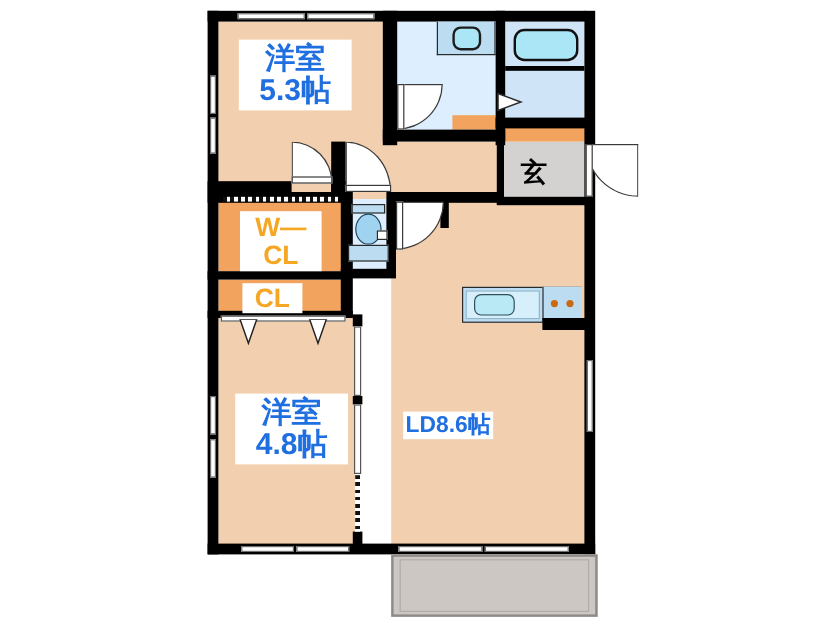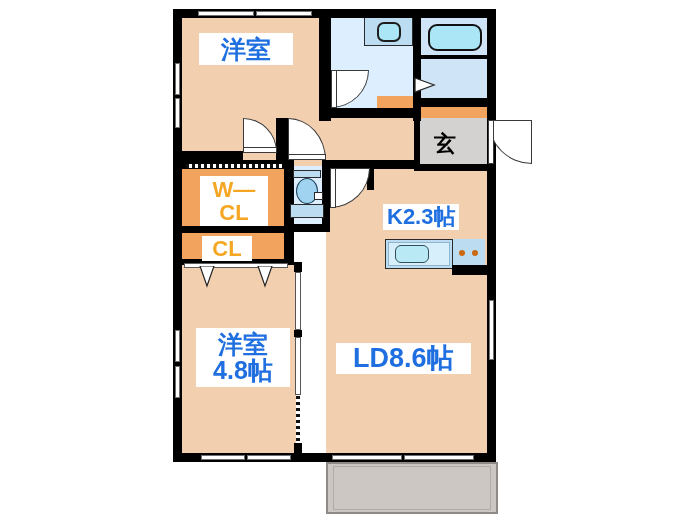--- a/index.html
+++ b/index.html
@@ -179,30 +179,30 @@
 
   <div class="abs whiteline" style="left:295px;top:272px;width:6px;height:58px;border:1px solid #555;"></div>
   <div class="abs whiteline" style="left:295px;top:337px;width:6px;height:58px;border:1px solid #555;"></div>
   <div class="dotted" style="left:296px;top:396px;width:4px;height:47px;"></div>
 
   <div class="abs balcony" style="left:326px;top:462px;width:172px;height:52px;border:2px solid #8d8a87;"></div>
   <div class="abs" style="left:333px;top:466px;width:158px;height:44px;border:1.5px solid #b0aca8;"></div>
 
   <div class="lbl two" style="left:199px;top:33px;width:90px;font-size:25px;padding:3px 2px;">
     <div>洋室</div>
+    <div>5.3帖</div>
   </div>
 
   <div class="lbl two" style="left:196px;top:328px;width:90px;font-size:25px;padding:3px 2px;">
     <div>洋室</div>
     <div>4.8帖</div>
   </div>
 
-  <div class="lbl" style="left:383px;top:204px;font-size:22px;padding:2px 4px;">K2.3帖</div>
-
-  <div class="lbl" style="left:336px;top:343px;font-size:27px;padding:2px 17px;">LD8.6帖</div>
+
+  <div class="lbl" style="left:336px;top:343px;font-size:19px;padding:2px 2px;">LD8.6帖</div>
 
   <div class="lbl-bk" style="left:434px;top:129px;font-size:22px;">玄</div>
 
 
   <div class="lbl-or two" style="left:200px;top:176px;width:64px;font-size:22px;padding:2px 2px;">
     <div>W—</div>
     <div>CL</div>
   </div>
 
   <div class="lbl-or" style="left:202px;top:236px;width:46px;font-size:22px;padding:1px 2px;">CL</div>

